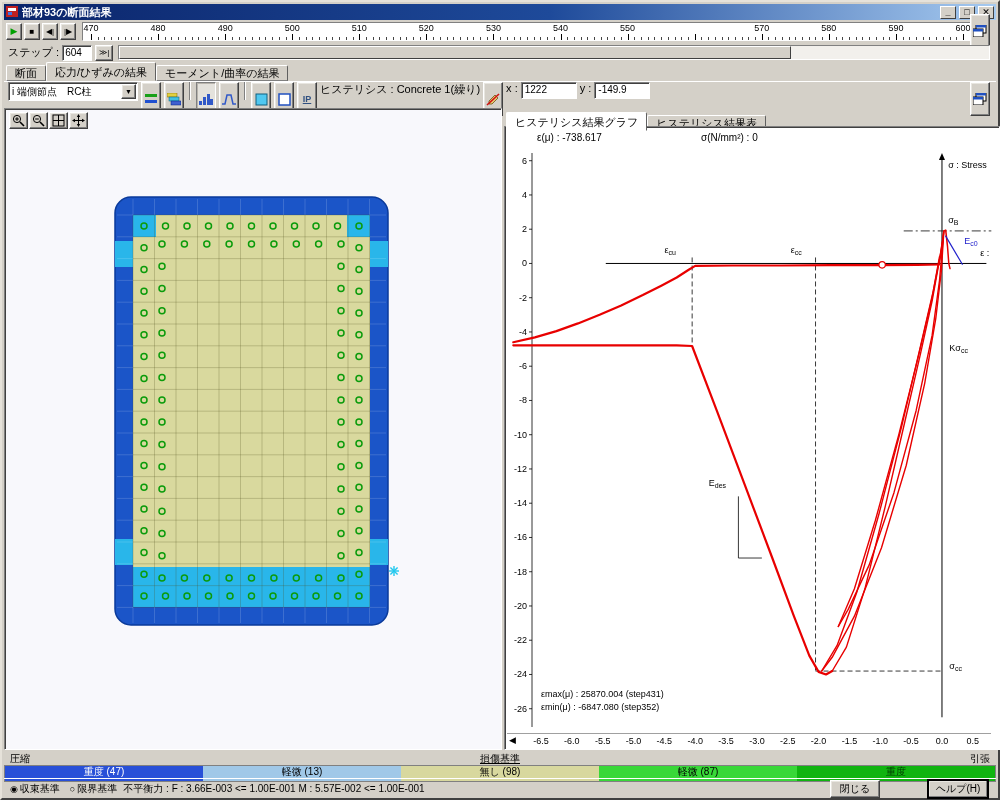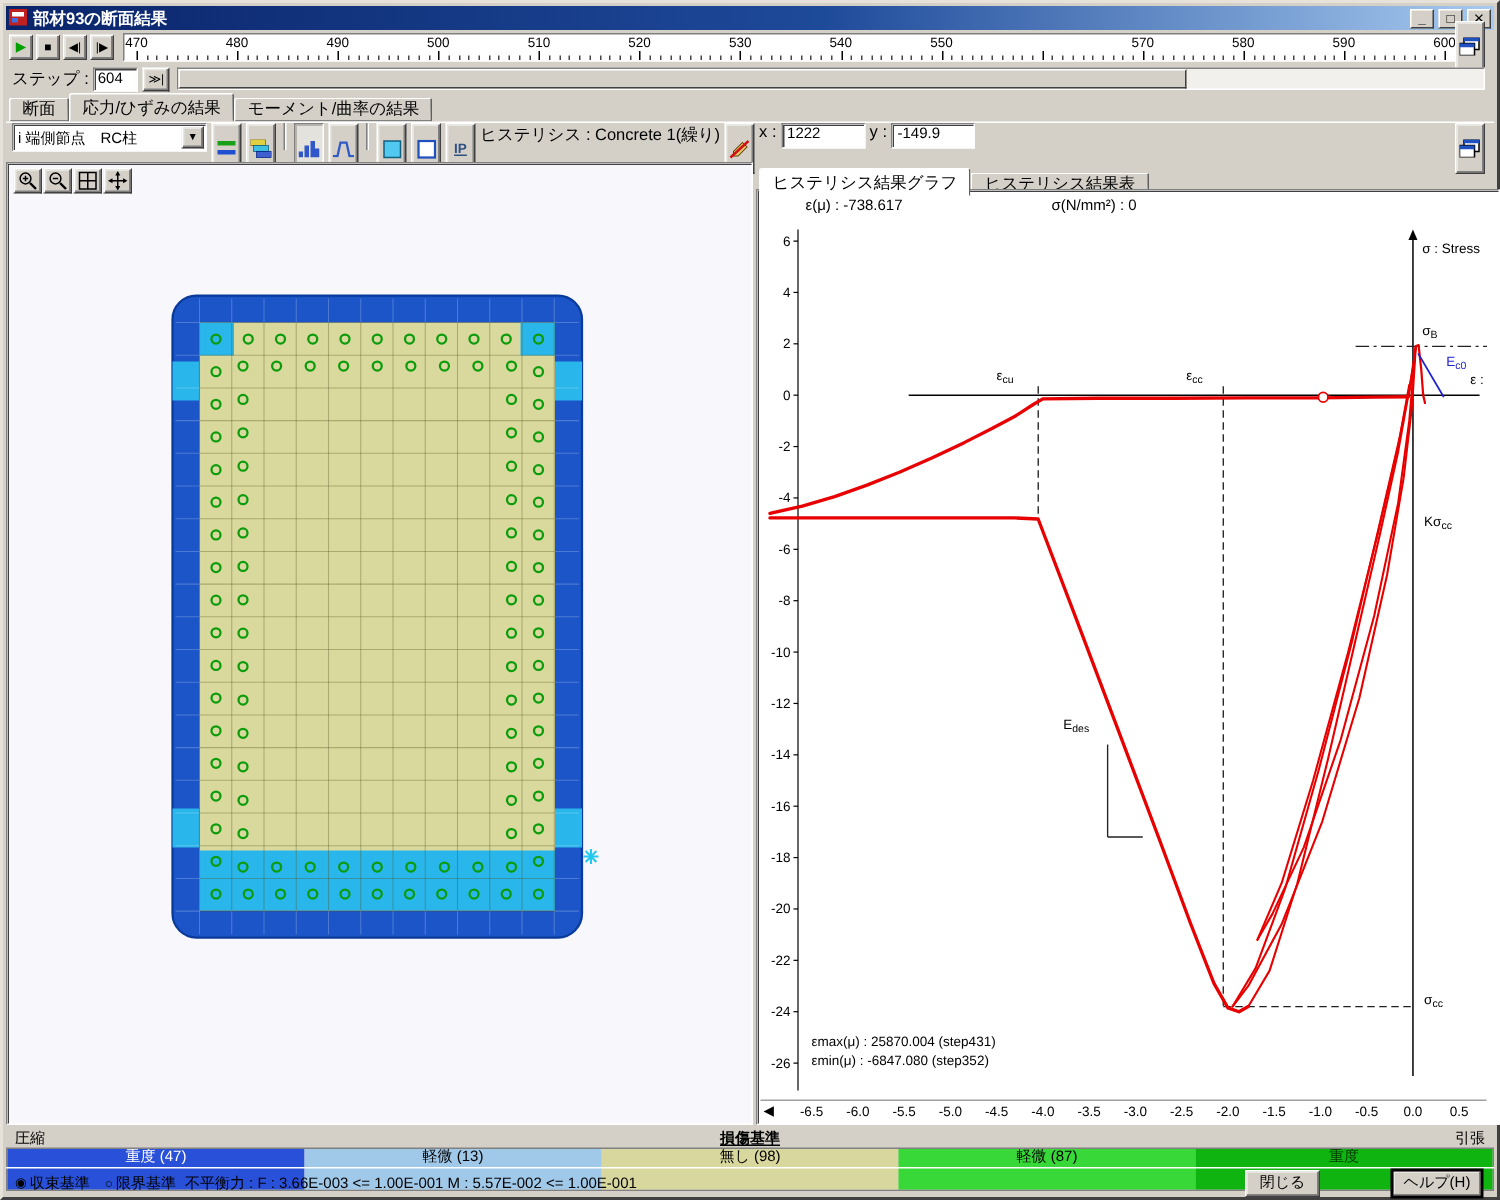--- a/index.html
+++ b/index.html
@@ -55,23 +55,23 @@
   .rp-content{position:absolute;left:0;top:18px;width:496px;height:624px;background:#fff;border:1px solid;border-color:#808080 #fff #fff #808080;box-shadow:inset 1px 1px 0 #404040;}
   .g-header{position:absolute;top:5px;font-size:10px;white-space:nowrap;}
   #plot-svg{position:absolute;left:2px;top:22px;}
   #x-strip{position:absolute;left:2px;top:606px;width:484px;height:16px;background:#fff;border-top:1px solid #a0a0a0;font-size:9px;}
   #x-strip .xtick{position:absolute;top:2px;width:28px;text-align:center;}
   #x-strip .arrow{position:absolute;left:2px;top:1px;font-size:9px;}
   
   .legend{position:absolute;left:2px;top:750px;right:2px;height:26px;}
   .legend-labels{position:relative;height:13px;font-size:10px;}
   .legend-labels .l{position:absolute;left:6px;}
-  .legend-labels .c{position:absolute;left:50%;transform:translateX(-50%);text-decoration:underline;font-weight:bold;}
+  .legend-labels .c{position:absolute;left:50%;transform:translateX(-50%);text-decoration:underline;font-weight:normal;}
   .legend-labels .r{position:absolute;right:6px;}
-  #legend-bars{display:flex;height:29px;border:1px solid #808080;}
+  #legend-bars{display:flex;height:17px;border:1px solid #808080;}
   #legend-bars .seg{flex:1;font-size:10px;text-align:center;line-height:12px;white-space:nowrap;overflow:hidden;}
   
   .statusbar{position:absolute;left:2px;top:776px;right:2px;height:20px;border-top:1px solid #fff;display:flex;align-items:center;gap:6px;padding:0 6px;font-size:10px;}
   .radio{display:flex;align-items:center;gap:2px;}
   .radio .dot{font-size:9px;}
   .foot-btn{position:absolute;height:18px;font-size:10px;text-align:center;line-height:16px;}
   #btn-close{right:116px;width:50px;}
   #btn-help{right:8px;width:60px;border:1px solid #000;outline:1px solid #000;}
   svg{display:block;}
 </style>

